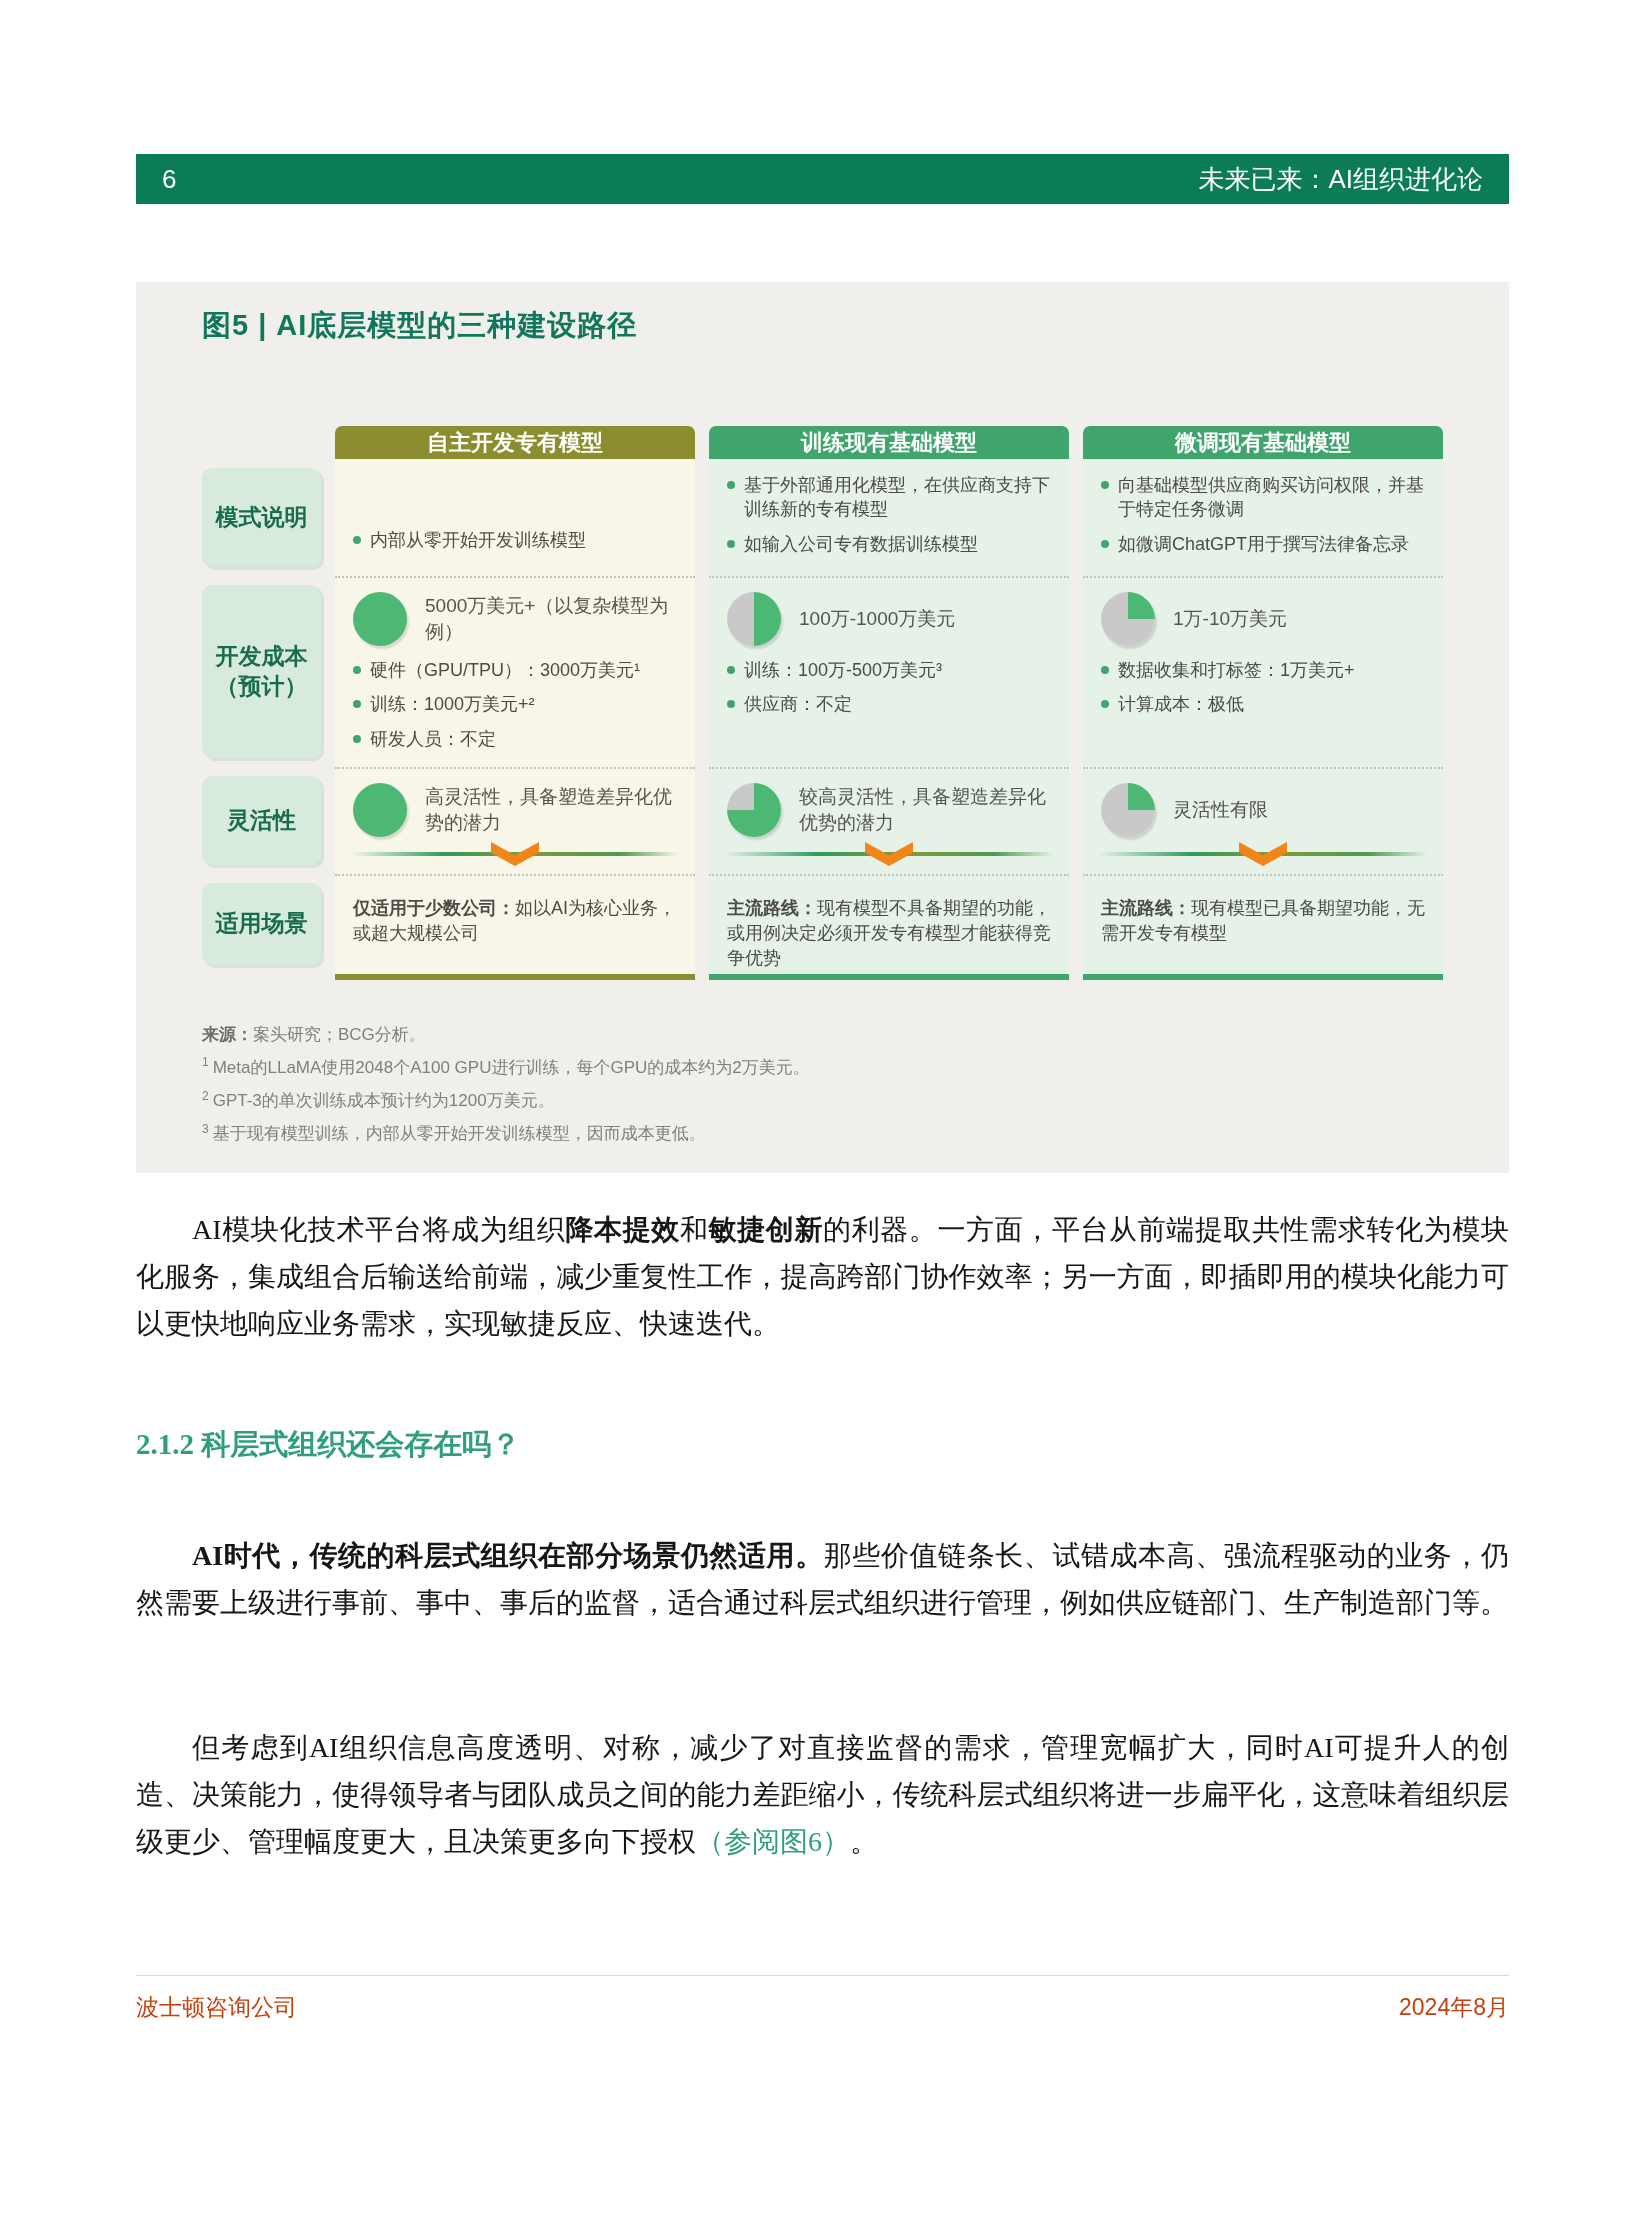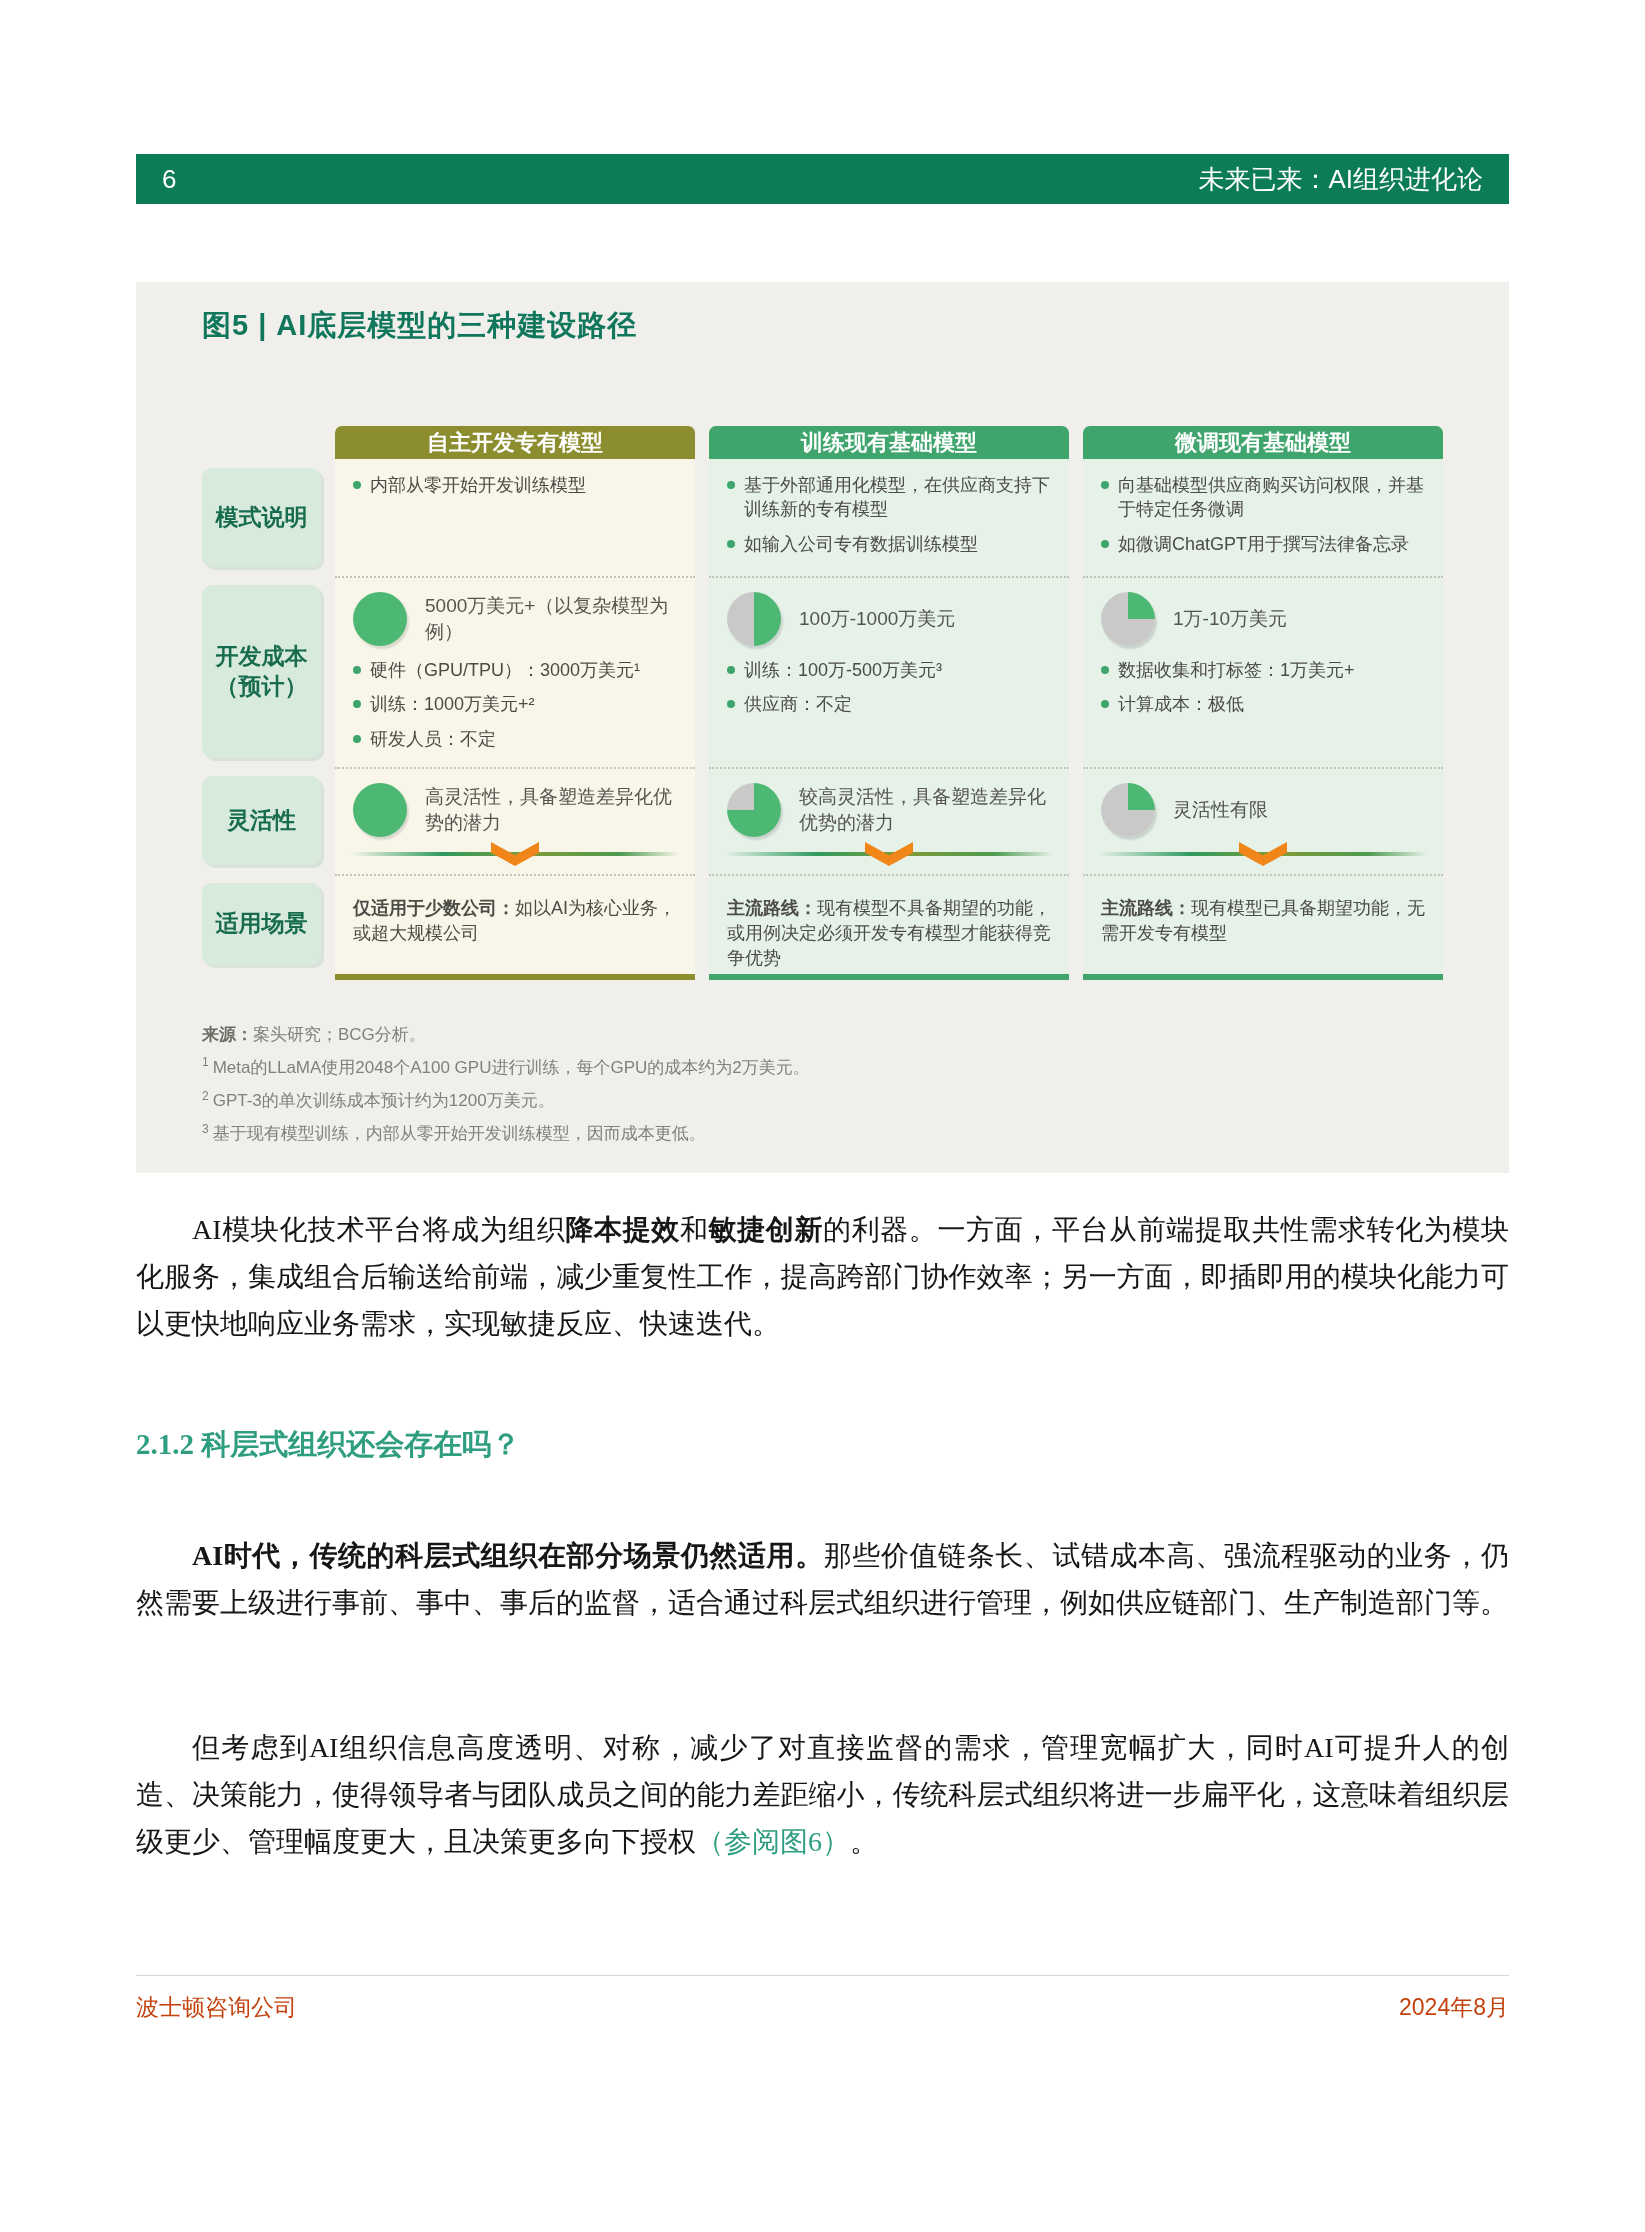--- a/index.html
+++ b/index.html
@@ -31,21 +31,21 @@
     font-size:22px; display:flex; align-items:center; justify-content:center;text-align:right; }
   .col-header.olive { background:#8b8d2e; }
   .col-header.green { background:#3fa56c; }
   .col-body { display:flex; flex-direction:column; flex:1; }
   .col-olive .col-body { background:#f8f6e9; border-bottom:6px solid #8b8d2e; }
   .col-green .col-body { background:#e6f1e8; border-bottom:6px solid #3fa56c; }
 
   .cell { padding:14px 18px; overflow:hidden; position:relative; }
   .c-r1 { height:117px; } .c-r2 { height:191px; } .c-r3 { height:107px; } .c-r4 { height:100px; }
   .c-r2, .c-r3, .c-r4 { border-top:2px dotted #c3c3b6; }
-  .center-v { display:flex; flex-direction:column; justify-content:flex-start; }
+  .center-v { display:flex; flex-direction:column; justify-content:flex-end; }
 
   .bullet { display:flex; gap:9px; margin-bottom:10px; }
   .bullet .dot { width:8px; height:8px; border-radius:50%; background:#3fa56c; flex:0 0 8px; margin-top:8px; }
   .bullet .btext { font-size:18px; line-height:1.35; color:#4c4c46; }
 
   .pie-line { display:flex; gap:18px; align-items:center; margin-bottom:12px; }
   .pie { width:54px; height:54px; border-radius:50%; flex:0 0 54px;
     box-shadow:2px 3px 2px rgba(0,0,0,0.12); }
   .pie-full { background:#4db873; }
   .pie-half { background:conic-gradient(#4db873 0 180deg, #c9c9c9 180deg 360deg); }

